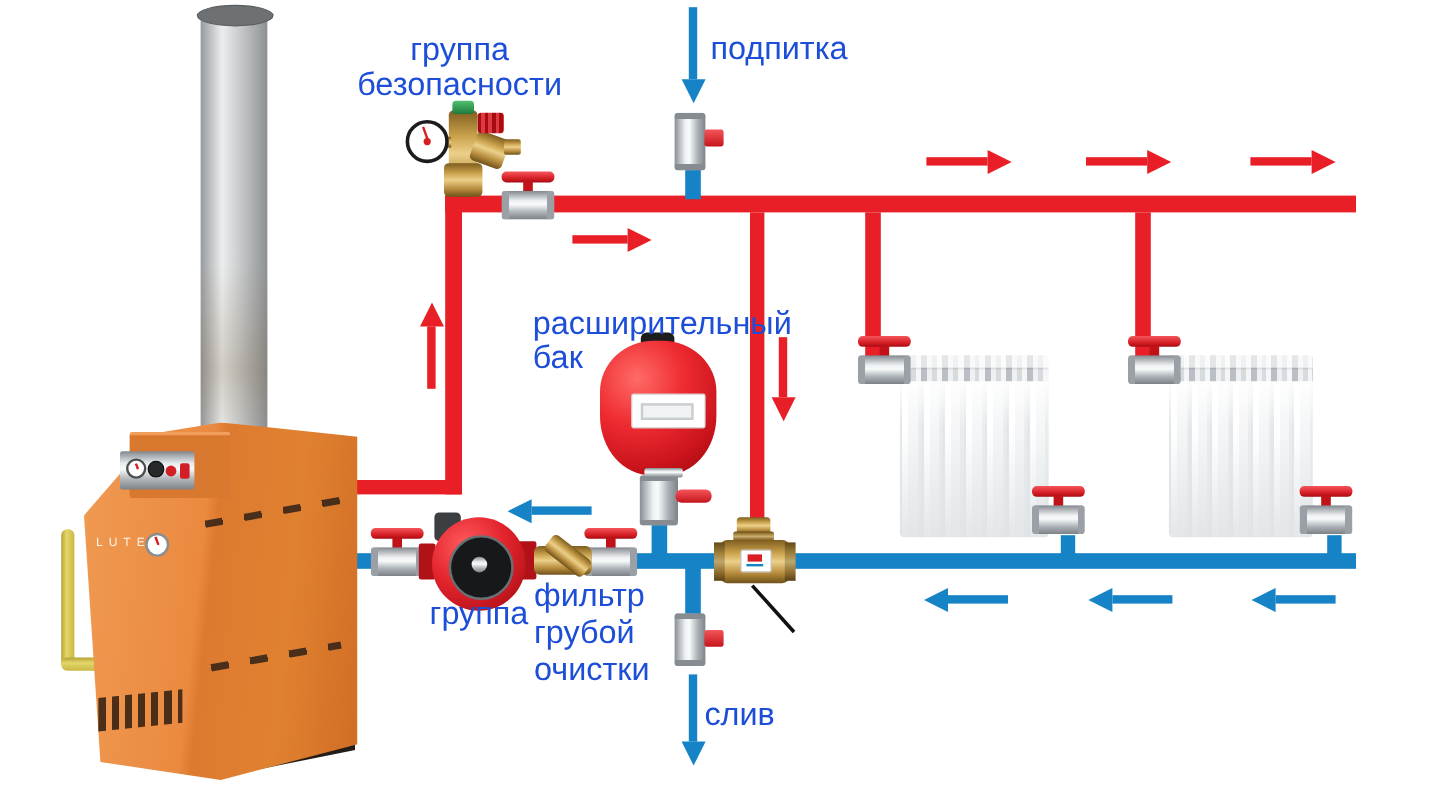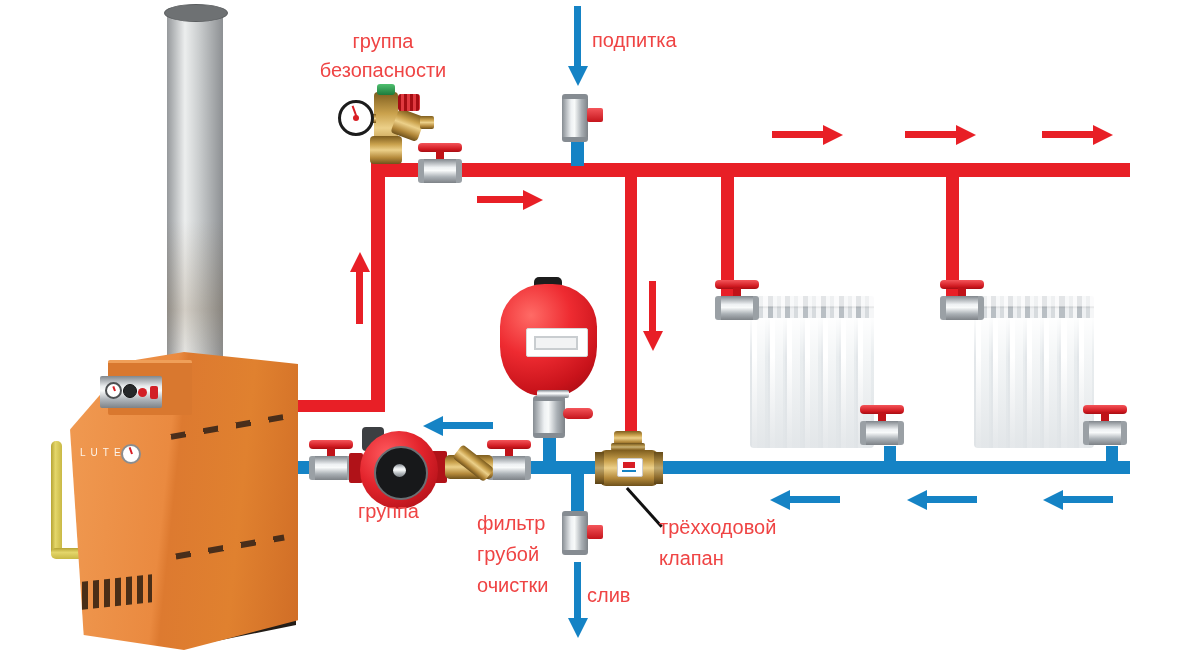--- a/index.html
+++ b/index.html
@@ -17,21 +17,21 @@
   .sh{flex:1;height:7px;background:var(--ac);}
   .hd{width:0;height:0;border-top:10.5px solid transparent;border-bottom:10.5px solid transparent;border-left:20px solid var(--ac);}
   .arr-l{flex-direction:row-reverse;}
   .arr-l .hd{border-left:none;border-right:20px solid var(--ac);}
   .arr-d{flex-direction:column;align-items:center;}
   .arr-d .sh,.arr-u .sh{flex:1;width:7px;height:auto;}
   .arr-d .hd{border:none;border-left:10.5px solid transparent;border-right:10.5px solid transparent;border-top:20px solid var(--ac);}
   .arr-u{flex-direction:column-reverse;align-items:center;}
   .arr-u .hd{border:none;border-left:10.5px solid transparent;border-right:10.5px solid transparent;border-bottom:20px solid var(--ac);}
   
-  .lbl{position:absolute;font-size:20px;line-height:29px;white-space:pre-line;z-index:7;color:#ef4444;}
+  .lbl{position:absolute;font-size:27px;line-height:29px;white-space:pre-line;z-index:7;color:#1d4ed8;}
   
   .silver{background:linear-gradient(180deg,#81878d 0%,#e9ecee 32%,#f8fafa 46%,#b2b7bc 72%,#7d8287 100%);}
   .brass{background:linear-gradient(180deg,#7e5d1e 0%,#caa24d 30%,#ecd089 50%,#b4893a 78%,#6f521c 100%);}
   
   .bvalve{position:absolute;width:44px;height:40px;z-index:5;}
   .bv-bar{position:absolute;left:0;top:0;width:44px;height:9px;border-radius:4px;
           background:linear-gradient(180deg,#f4555a,#d01920 70%,#a50d13);}
   .bv-stem{position:absolute;left:18px;top:8px;width:8px;height:9px;background:#c01218;}
   .bv-body{position:absolute;left:0;top:16px;width:44px;height:24px;border-radius:3px;
            background:linear-gradient(90deg,#9aa0a5 0 6px,rgba(0,0,0,0) 6px calc(100% - 6px),#9aa0a5 calc(100% - 6px)),
@@ -262,21 +262,21 @@
          background:linear-gradient(180deg,rgba(255,255,255,.6) 0 45%,rgba(0,0,0,.08) 50%,rgba(0,0,0,0) 58%),
                     repeating-linear-gradient(90deg,#b9bfc4 0 5px,#eef0f2 5px 9px,#d7dbde 9px 13px,#f5f6f7 13px 17.1px);"></div>
     <div style="height:130px;border-radius:0 0 4px 4px;
          background:linear-gradient(180deg,rgba(255,255,255,.9),rgba(240,242,244,.0) 30%,rgba(223,227,230,.8) 96%),
                     repeating-linear-gradient(90deg,#e3e7ea 0 2px,#ffffff 2px 7px,#f4f6f7 7px 15px,#e9edef 15px 17.1px);"></div>
   </div>
 
   <div class="lbl" style="left:288px;top:27px;width:190px;text-align:center;">группа
 безопасности</div>
   <div class="lbl" style="left:592px;top:26px;">подпитка</div>
+  <div class="lbl" style="left:444px;top:255px;">расширительный
+ бак</div>
   <div class="lbl" style="left:358px;top:497px;">группа</div>
-  <div class="lbl" style="left:445px;top:508px;line-height:31px;margin-left:32px;">фильтр
+  <div class="lbl" style="left:445px;top:481px;line-height:31px;">фильтр
 грубой
 очистки</div>
-  <div class="lbl" style="left:659px;top:512px;line-height:31px;">трёхходовой
-клапан</div>
   <div class="lbl" style="left:587px;top:581px;">слив</div>
 
 </div>
 
 </body></html>

